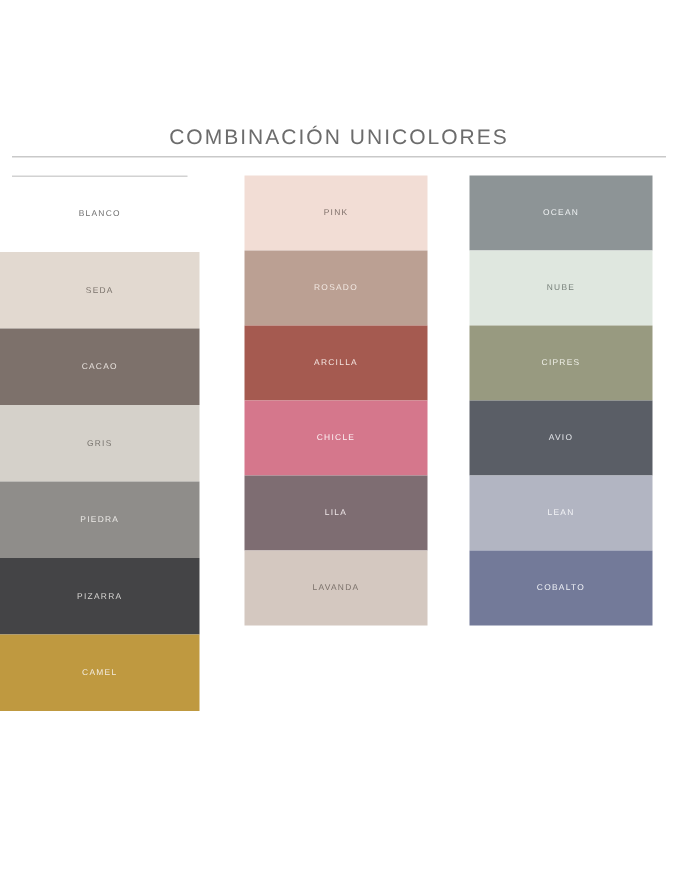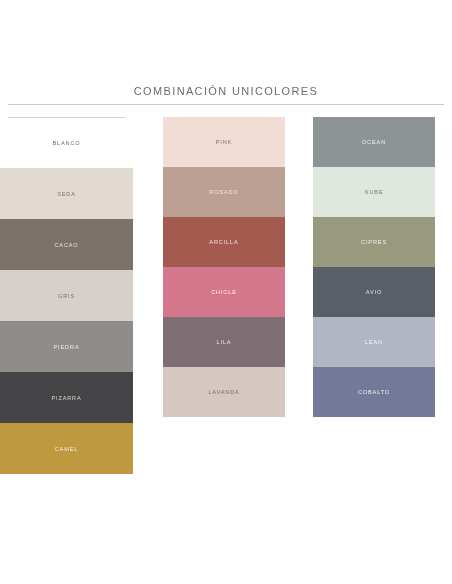--- a/index.html
+++ b/index.html
@@ -26,21 +26,21 @@
 
   
   .header {
     position: absolute;
     left: 0;
     top: 86px;
     width: 452px;
     text-align: center;
   }
   .header-title {
-    font-size: 11px;
+    font-size: 14px;
     letter-spacing: 1.35px;
     color: #6c6c6c;
     text-transform: uppercase;
     line-height: 11px;
     white-space: nowrap;
   }
   .header-rule {
     position: absolute;
     left: 8px;
     top: 104px;

